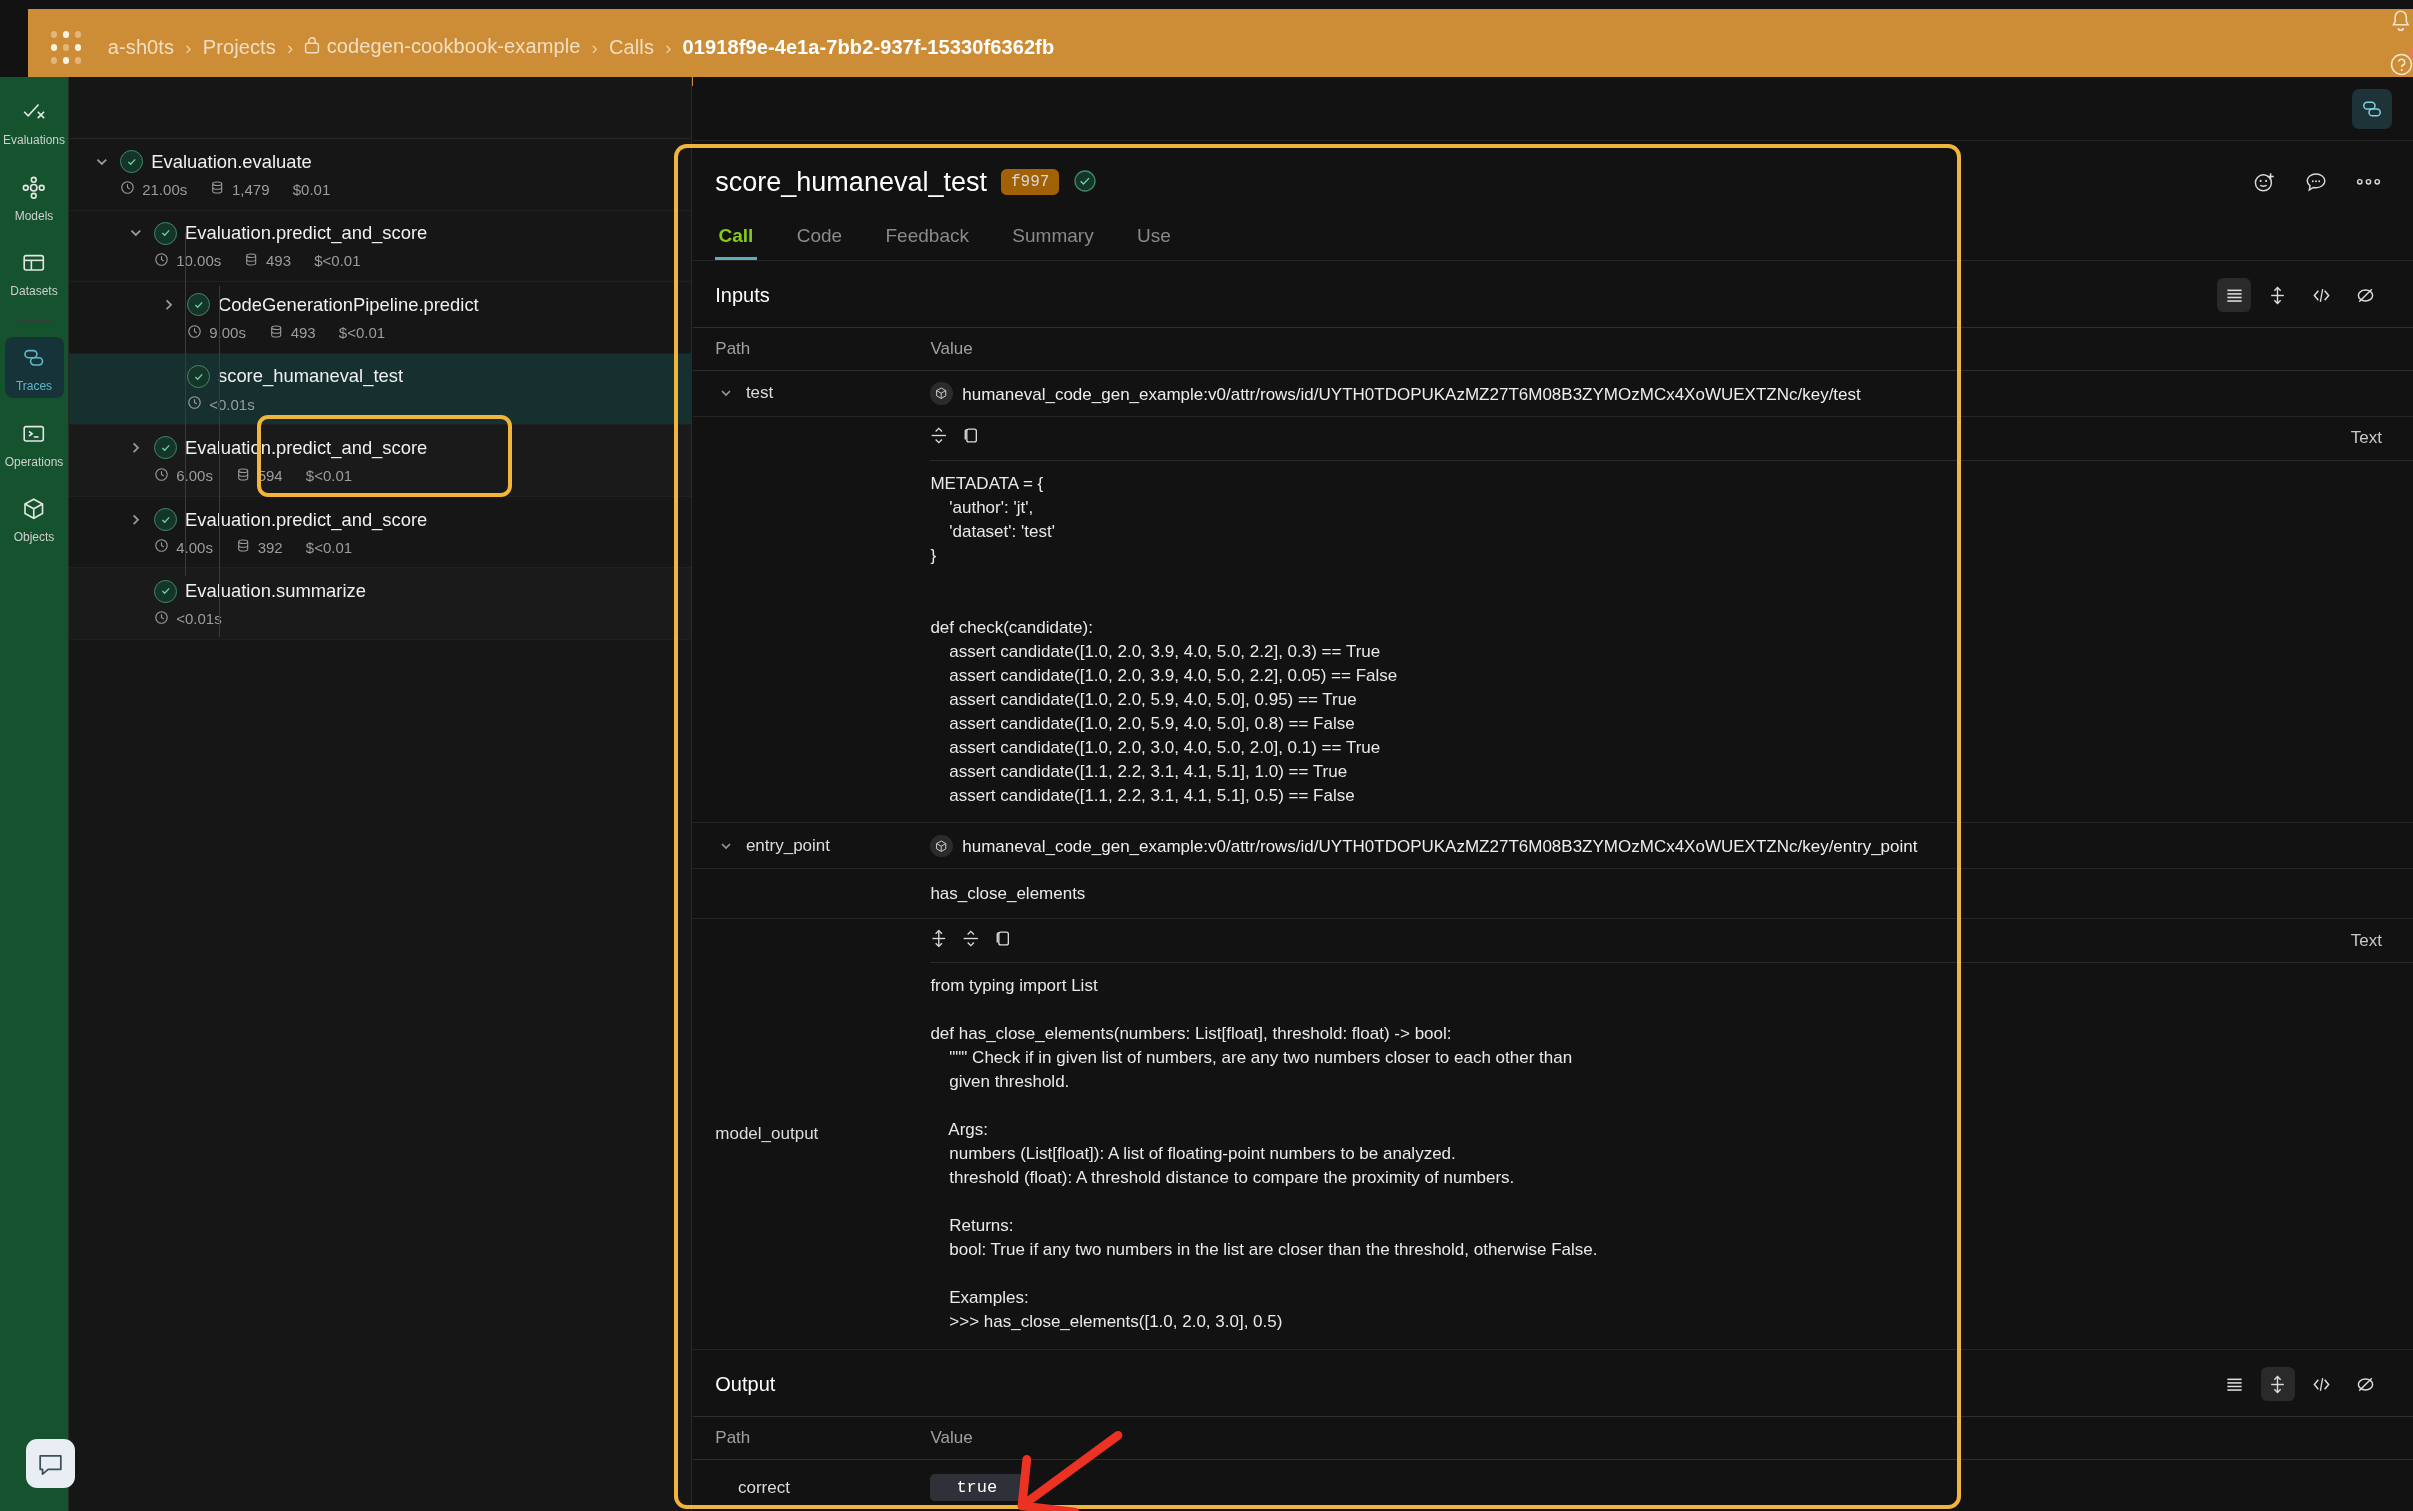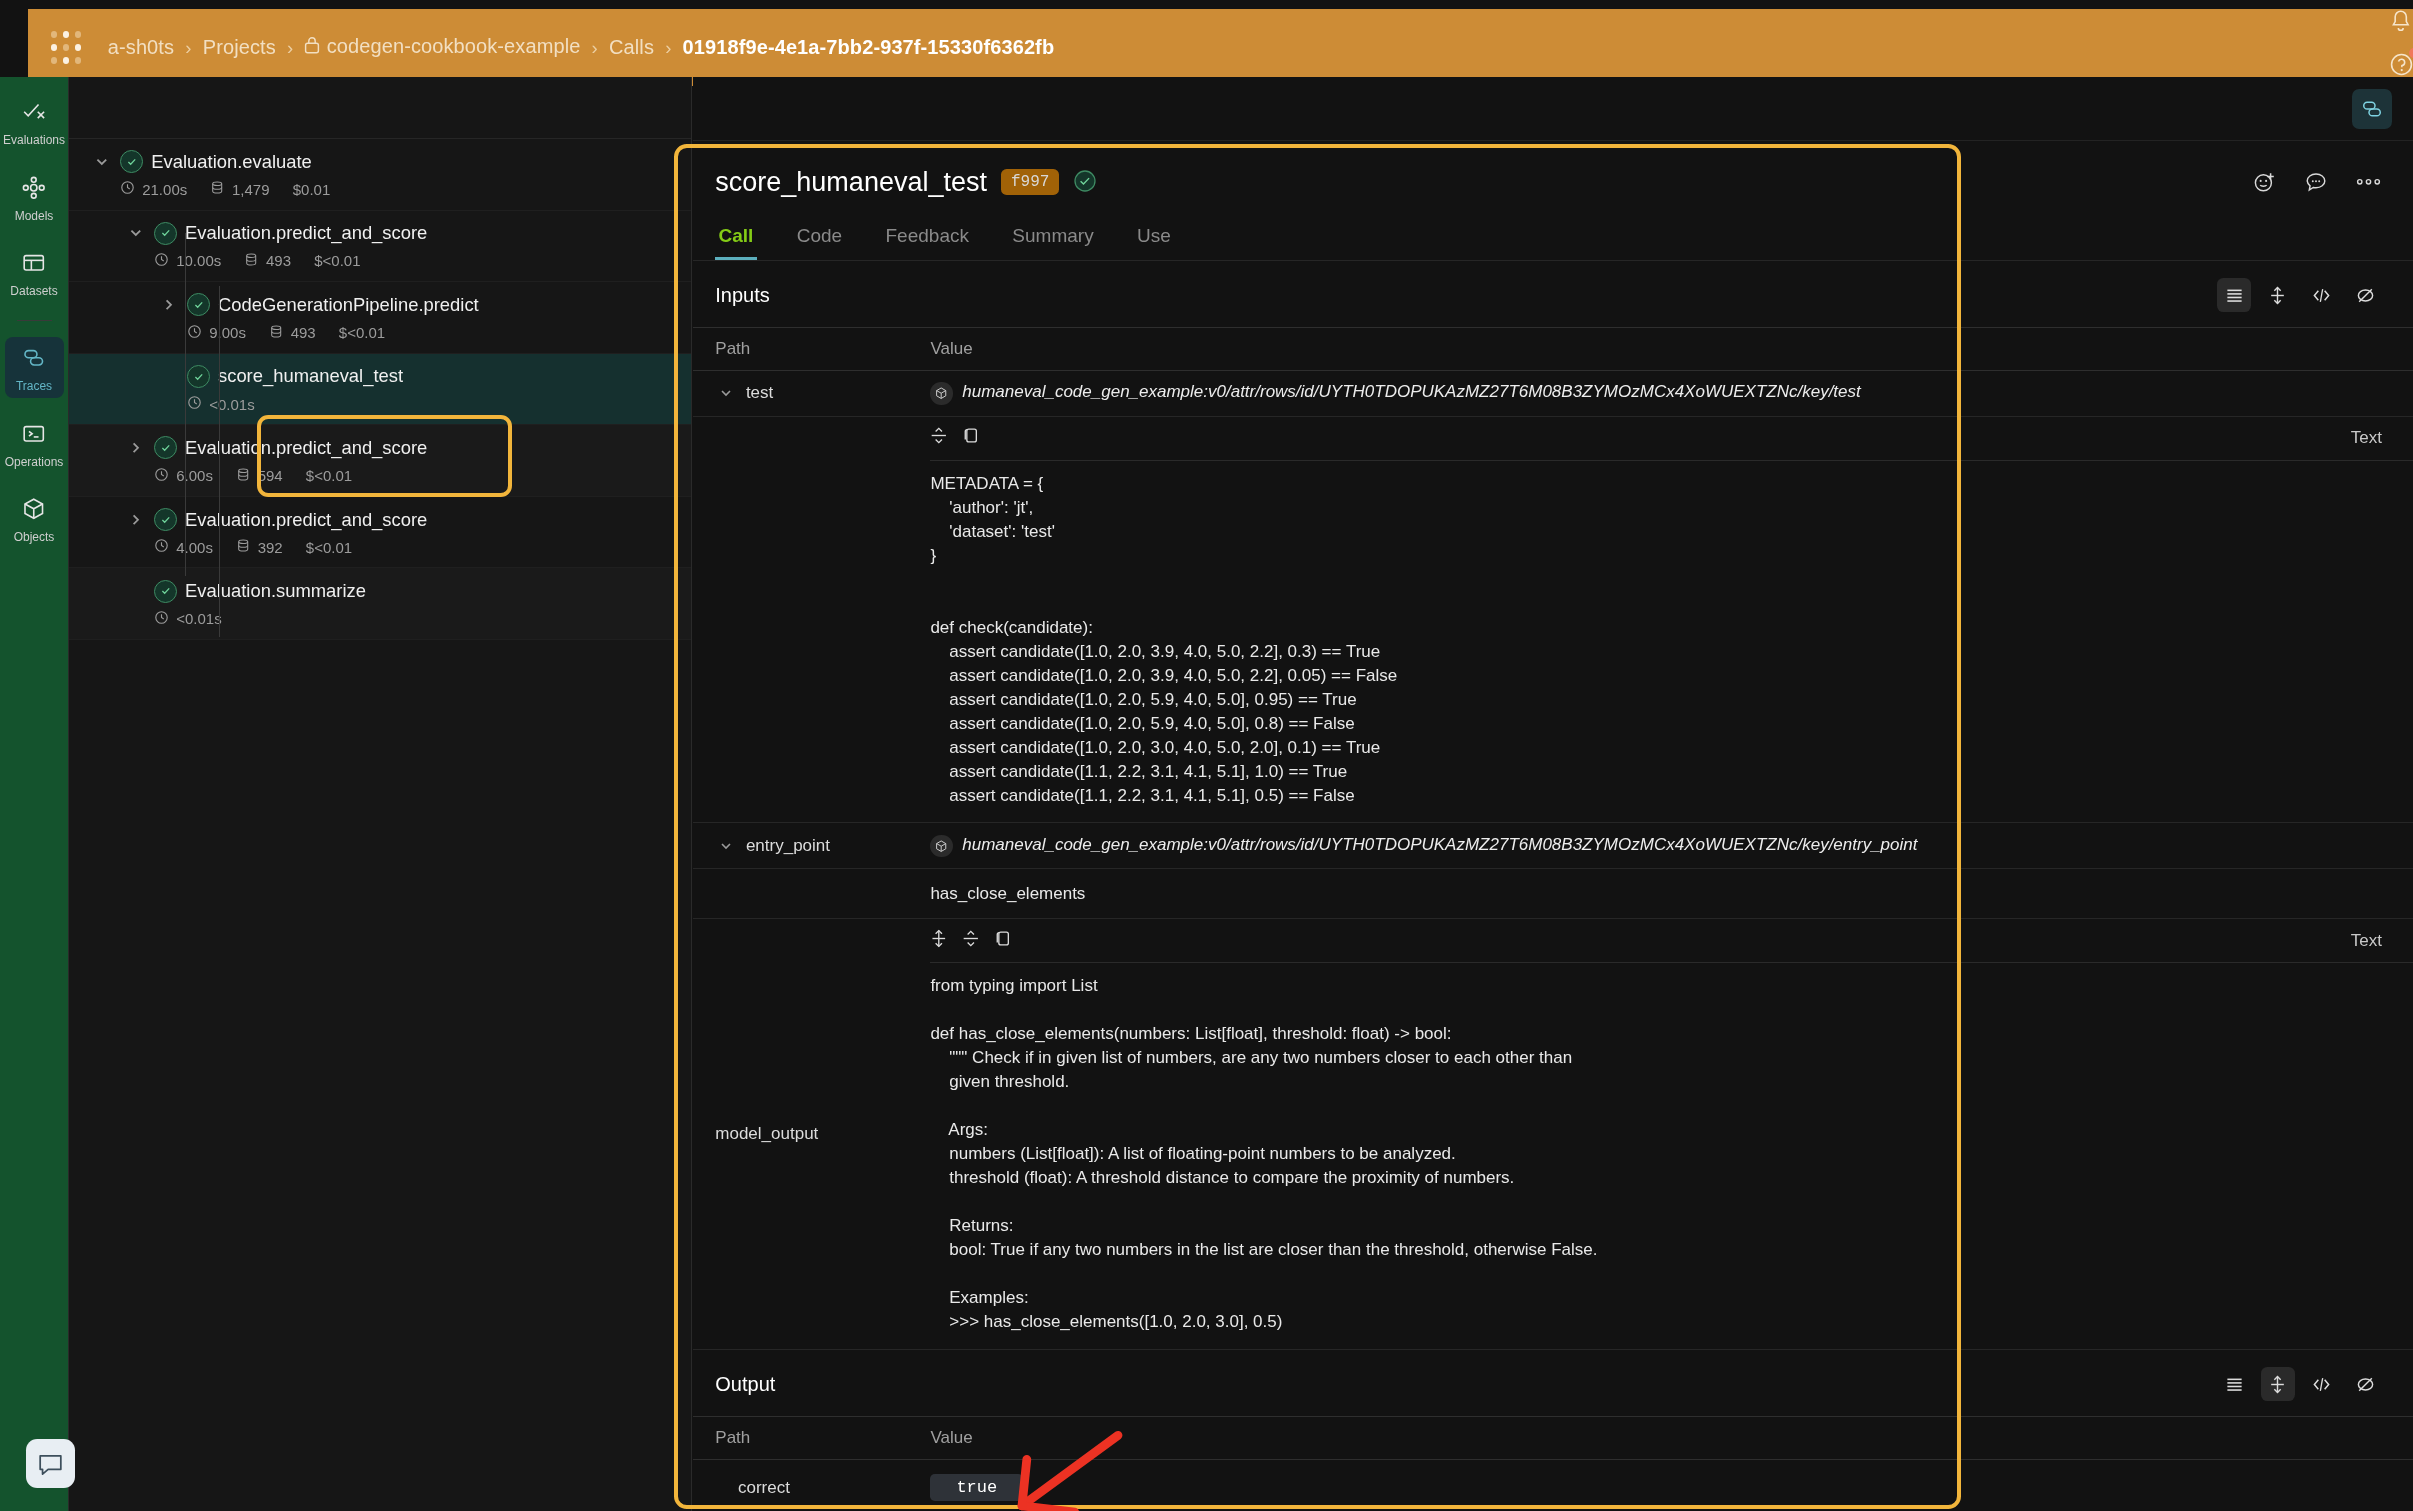--- a/index.html
+++ b/index.html
@@ -121,21 +121,21 @@
   .col-path { width: 231px; padding-left: 22.3px !important; }
   .col-val  { padding-left: 6.4px !important; }
   td.path { font-size: 17px; color: #dcdcdc; vertical-align: middle; padding-left: 22.3px; width: 231px; }
   td.val  { font-size: 17px; color: #e8e8e8; padding-left: 6.4px; }
   tr.kvrow { border-bottom: 0.8px solid #262626; }
   .path-inner { display: flex; align-items: center; gap: 9.6px; }
   .obj-chip {
     width: 22.3px; height: 22.3px; border-radius: 50%; background: #2b2b2b;
     display: inline-flex; align-items: center; justify-content: center; flex: none;
   }
-  .ref-line { display: flex; align-items: flex-start; gap: 9.6px; padding: 11.2px 0; font-style: italic; }
+  .ref-line { display: flex; align-items: flex-end; gap: 9.6px; padding: 11.2px 0; }
   .ref-text { font-family: "Liberation Sans", sans-serif; font-size: 17px; color: #ededed; }
 
   .codehead { display: flex; align-items: center; gap: 14.4px; padding: 9.6px 0 9.6px 0; border-bottom: 0.8px solid #2a2a2a; }
   .codehead .spacer { margin-left: auto; }
   .text-tag { font-size: 17px; color: #c9c9c9; padding-right: 32px; }
   pre.code {
     font-family: "Liberation Sans", sans-serif;
     font-size: 17px; line-height: 24px; color: #e9e9e9;
     white-space: pre; padding: 11.2px 0 14.4px 0; margin: 0;
   }

